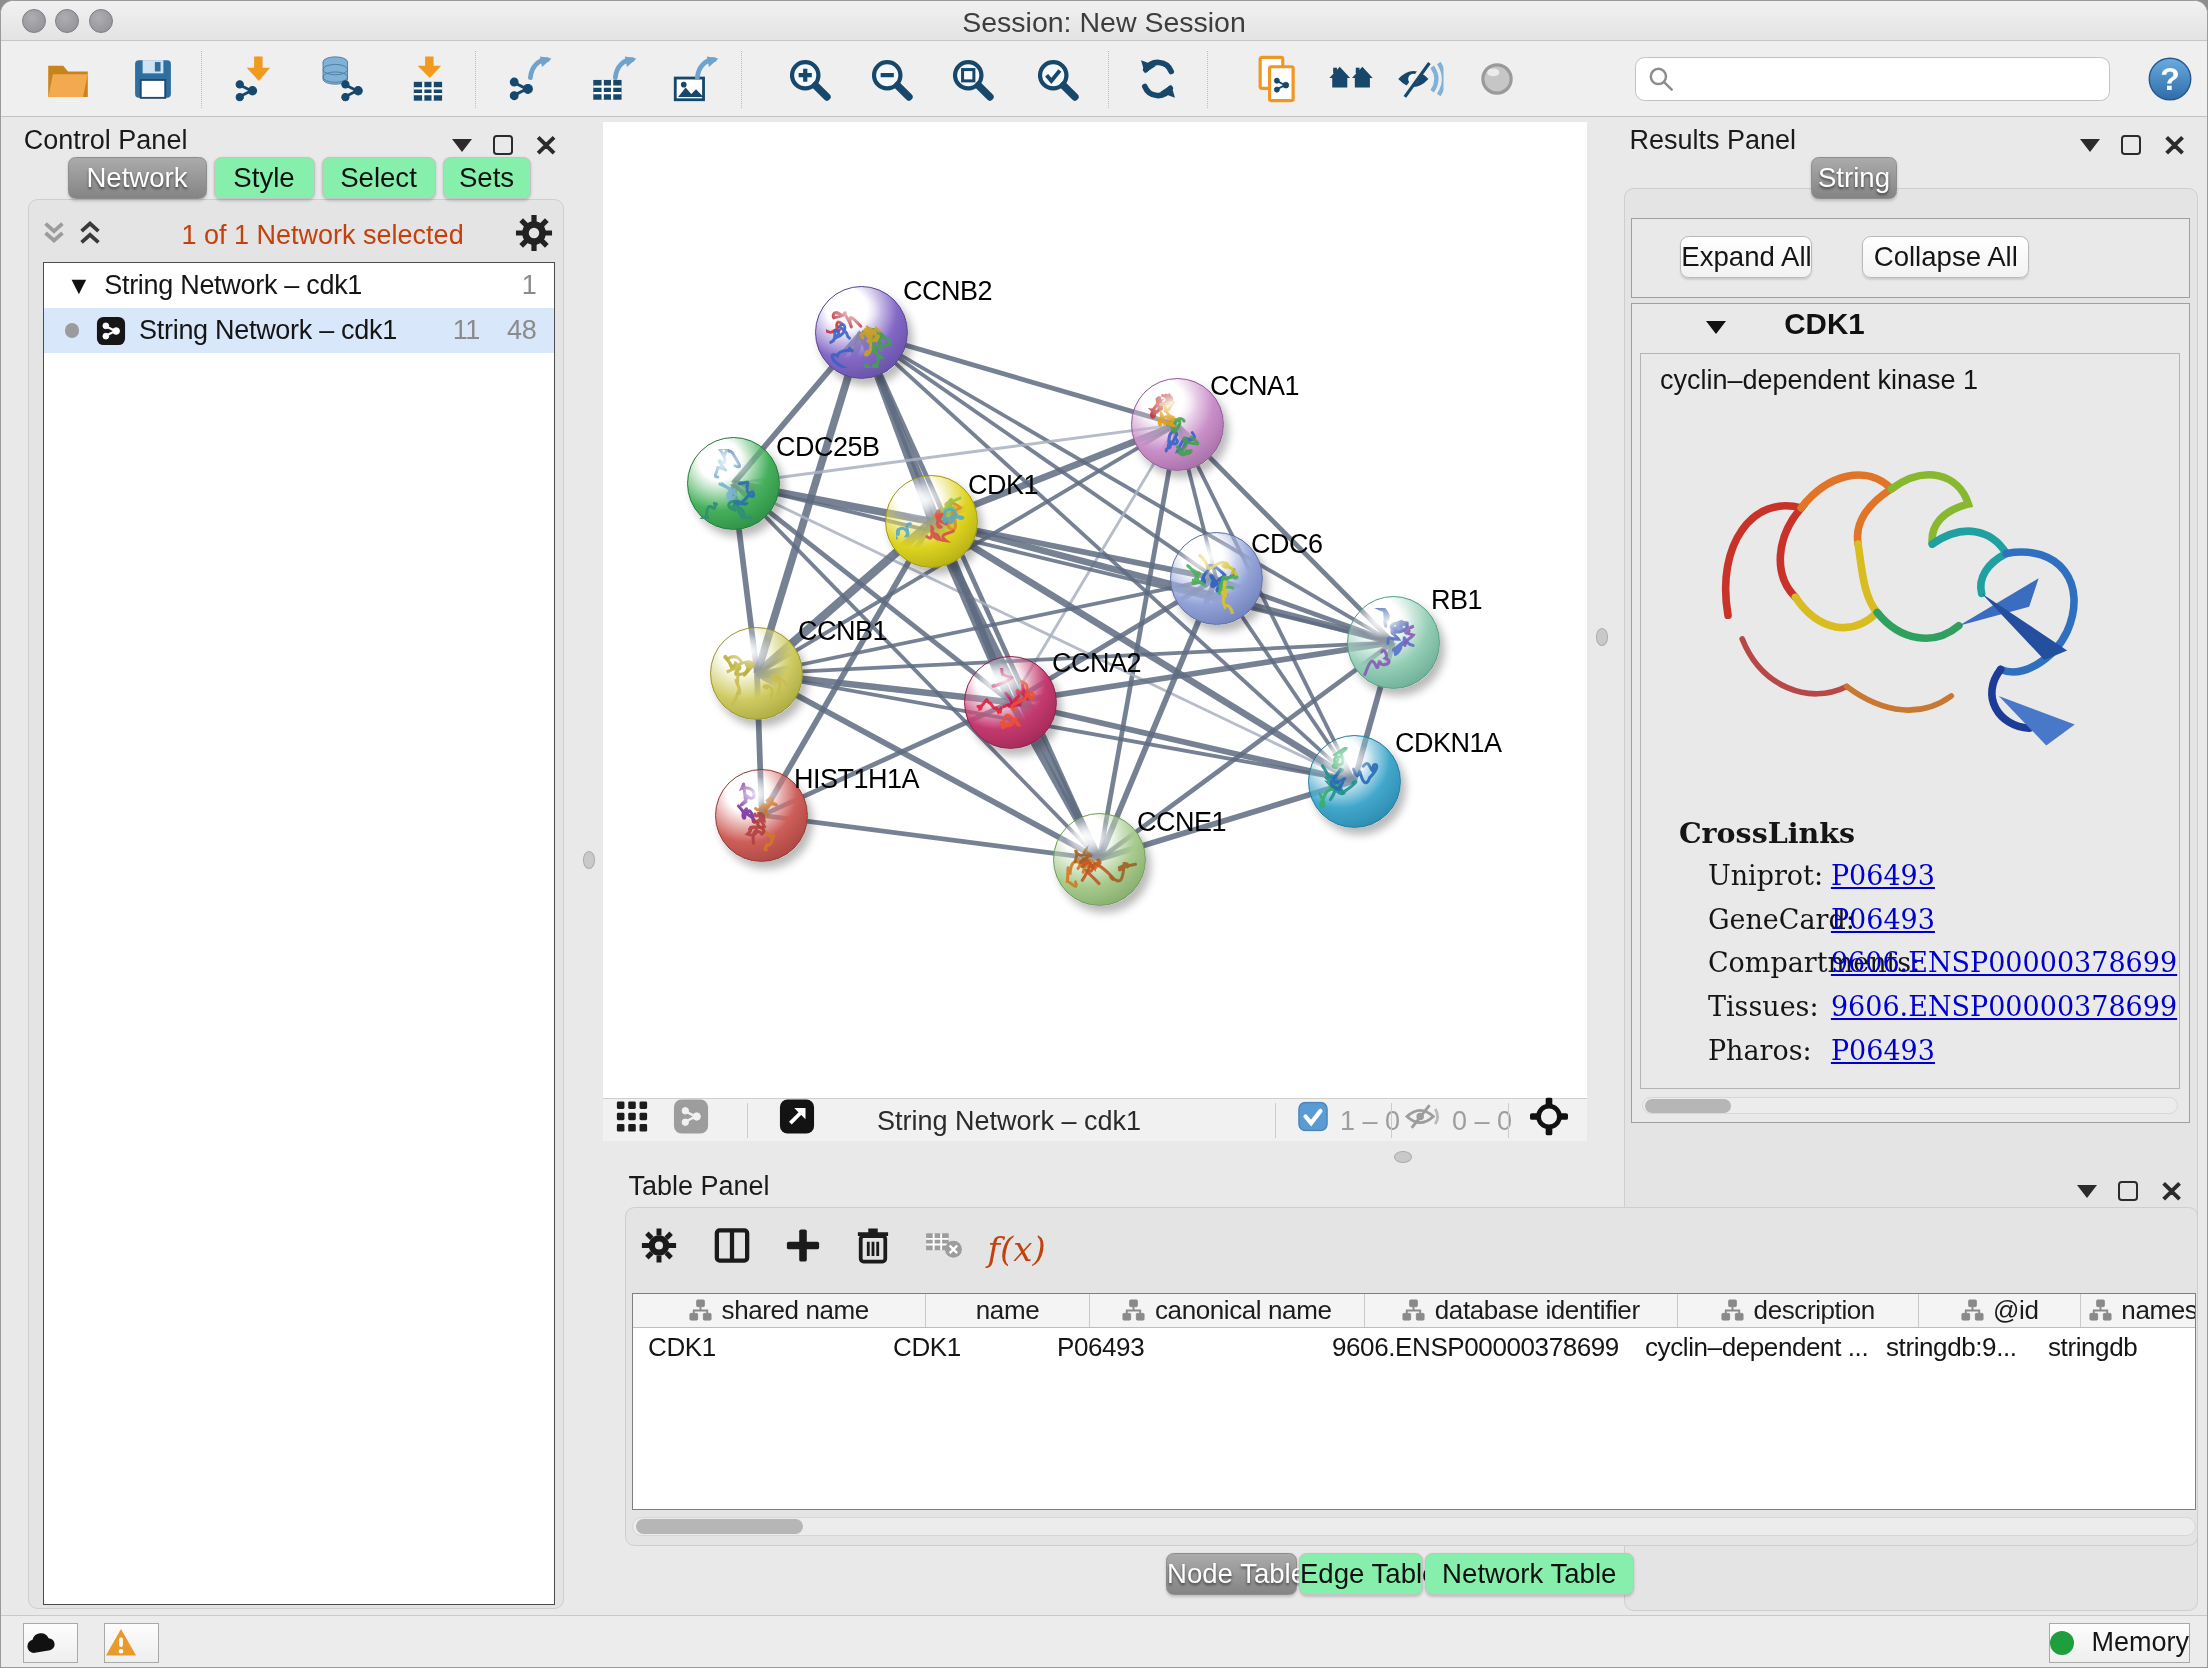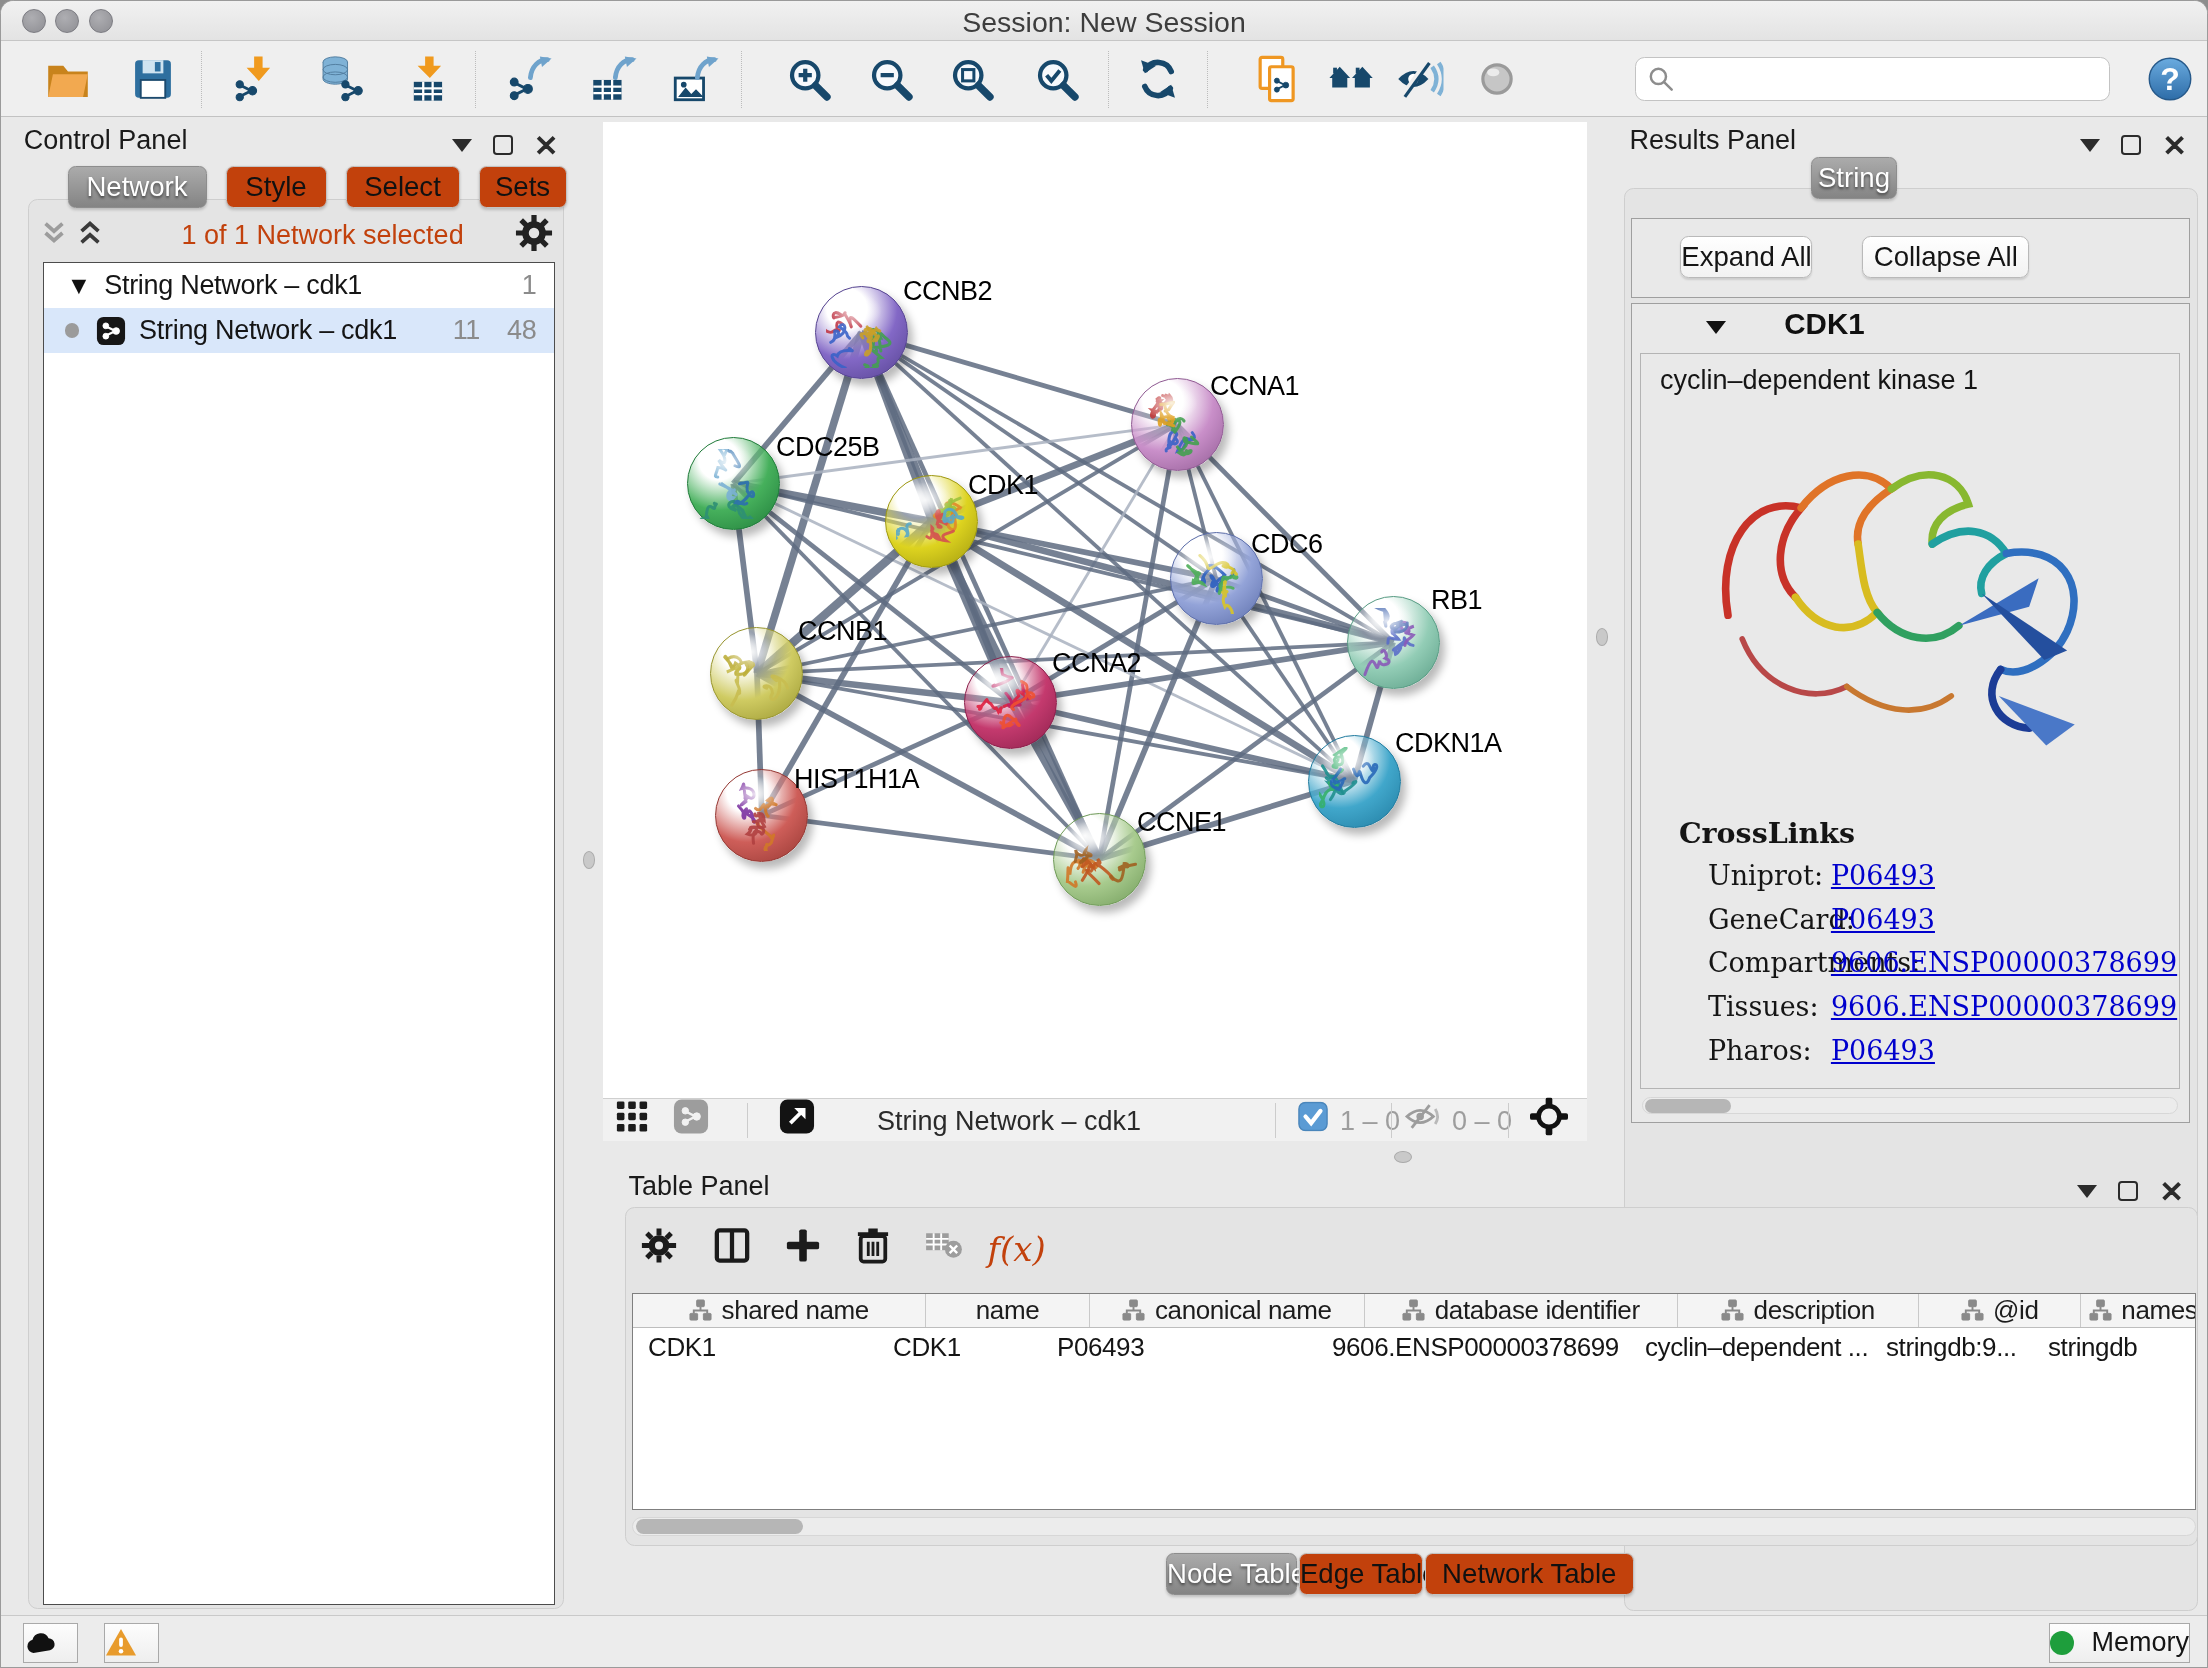--- a/index.html
+++ b/index.html
@@ -22,21 +22,21 @@
 .searchbox{position:absolute;left:1634px;top:16px;width:475px;height:44px;background:#fff;
   border:1px solid #c3c3c3;border-radius:9.5px;display:flex;align-items:center;padding:0 11.4px}
 .searchbox input{border:none;outline:none;flex:1;font-size:26px;font-family:"Liberation Sans",sans-serif;background:transparent}
 
 
 .ptitle{position:absolute;font-size:27px;color:#1a1a1a;white-space:nowrap}
 .winbtns{position:absolute;display:flex;align-items:center;gap:21px}
 .wb-caret{width:0;height:0;border-left:10.5px solid transparent;border-right:10.5px solid transparent;border-top:13.3px solid #2b2b2b}
 .wb-square{width:20px;height:20px;border:2.9px solid #2b2b2b;border-radius:3.8px}
 .wb-x{font-size:29.5px;font-weight:bold;color:#2b2b2b;line-height:1}
-.tab{height:42px;line-height:40px;text-align:center;font-size:27.6px;background:#c2410c;color:#111;
+.tab{height:42px;line-height:40px;text-align:center;font-size:27.6px;background:#86efac;color:#111;
   border:1px solid #c3c3c3;border-radius:7.6px;box-shadow:0 1.9px 2.9px rgba(0,0,0,.18);white-space:nowrap}
 .tab.active{background:linear-gradient(#ababab,#848484);color:#fff;text-shadow:0 1.9px 2.9px rgba(0,0,0,.55);border-color:#8d8d8d}
 .graybox{position:absolute;background:#e4e4e4;border:1px solid #cecece;border-radius:9.5px}
 
 
 .selstat{position:absolute;font-size:27px;color:#c2410c}
 .tree{position:absolute;background:#fff;border:1.9px solid #4c4c4c}
 .trow{height:45px;display:flex;align-items:center;font-size:27px;letter-spacing:-0.3px;white-space:nowrap}
 .trow.sel{background:#d9e7fa}
 .tri{font-size:25px;margin:0 13.3px 0 23px;color:#111}
@@ -287,21 +287,21 @@
   </div>
 
   <div style="position:absolute;left:9.5px;top:122px;width:563px;height:1489px">
     <span class="ptitle" style="left:13.3px;top:1.9px">Control Panel</span>
     <span class="winbtns" style="right:15px;top:7.6px">
       <span class="wb-caret"></span>
       <span class="wb-square"></span>
       <span class="wb-x">✕</span>
     </span>
     <div class="graybox" style="left:17px;top:76px;width:536px;height:1410px"></div>
-    <div style="position:absolute;left:57px;top:43px;display:flex;gap:19px">
+    <div style="position:absolute;left:57px;top:34px;display:flex;gap:7px">
       <div class="tab active" style="width:139px">Network</div>
       <div class="tab" style="width:101px">Style</div>
       <div class="tab" style="width:114px">Select</div>
       <div class="tab" style="width:88px">Sets</div>
     </div>
     <svg width="32" height="30" viewBox="0 0 34 32" style="position:absolute;left:27px;top:95px">
       <g fill="none" stroke="#9c9c9c" stroke-width="4">
           <path d="M8 6 l9 8 9-8"></path>
           <path d="M8 16 l9 8 9-8"></path>
         </g>

